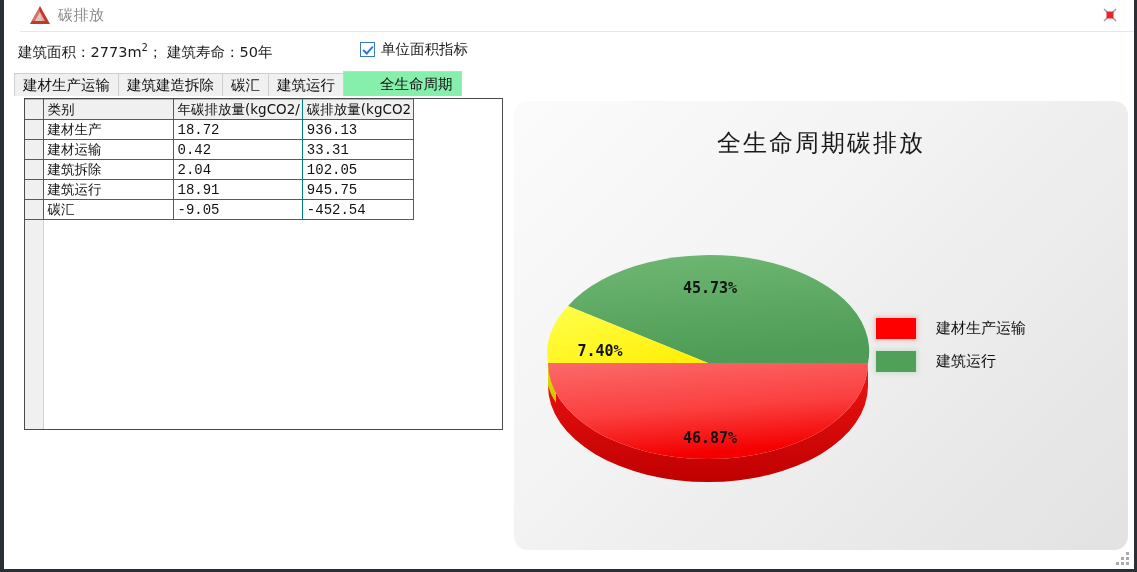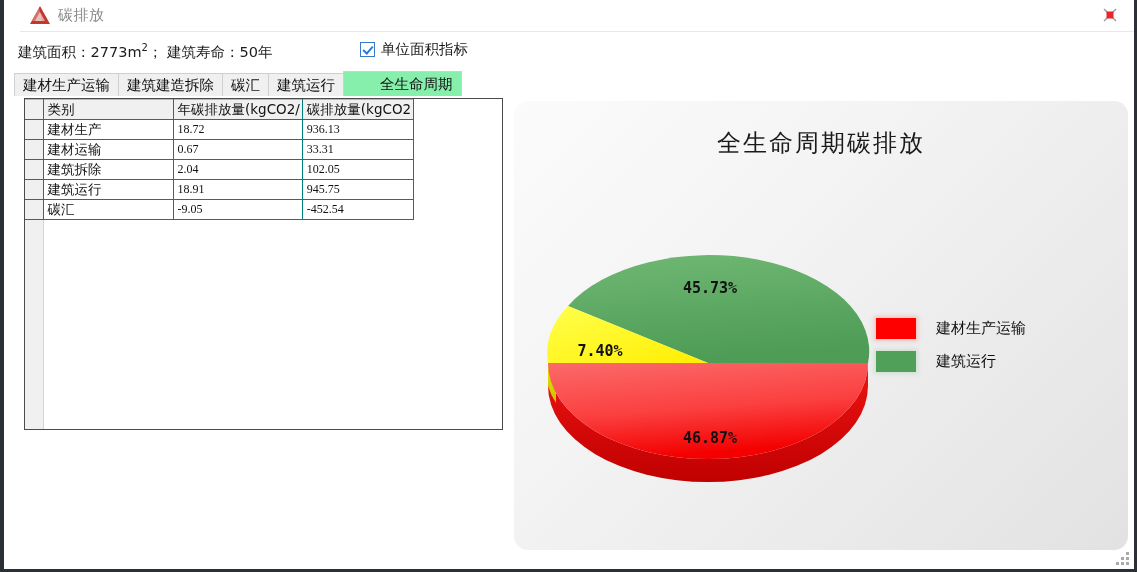--- a/index.html
+++ b/index.html
@@ -173,22 +173,22 @@
   #data-grid col.c-ind { width: 18px; }
   #data-grid col.c-cat { width: 130px; }
   #data-grid col.c-ann { width: 128px; }
   #data-grid col.c-tot { width: 110px; }
   #data-grid th, #data-grid td {
     height: 20px;
     padding: 0 2px 0 4px;
     border: 1px solid #008080;
     font-weight: normal;
     text-align: left;
-    font-family: Liberation Serif, serif;
-    font-size: 12px;
+    font-family: Liberation Mono, monospace;
+    font-size: 14px;
     overflow: hidden;
     white-space: nowrap;
     box-sizing: border-box;
   }
   #data-grid thead th {
     background: #f0f0f0;
     border-top: 1px solid #b8b8b8;
   }
   #data-grid thead th.hdr-cjk,
   #data-grid td.cell-cjk {
@@ -346,21 +346,21 @@
         <tbody>
           <tr>
             <td class="ind"></td>
             <td class="cell-cjk">建材生产</td>
             <td>18.72</td>
             <td>936.13</td>
           </tr>
           <tr>
             <td class="ind"></td>
             <td class="cell-cjk">建材运输</td>
-            <td>0.67</td>
+            <td>0.42</td>
             <td>33.31</td>
           </tr>
           <tr>
             <td class="ind"></td>
             <td class="cell-cjk">建筑拆除</td>
             <td>2.04</td>
             <td>102.05</td>
           </tr>
           <tr>
             <td class="ind"></td>

